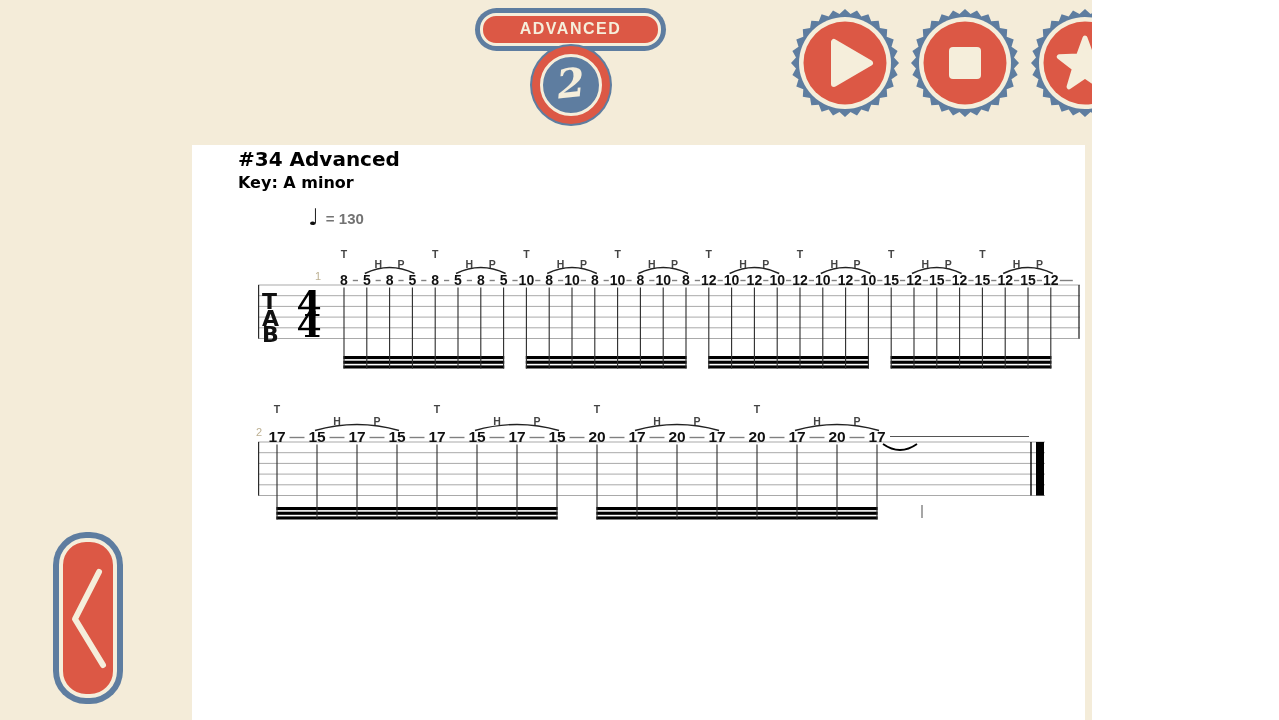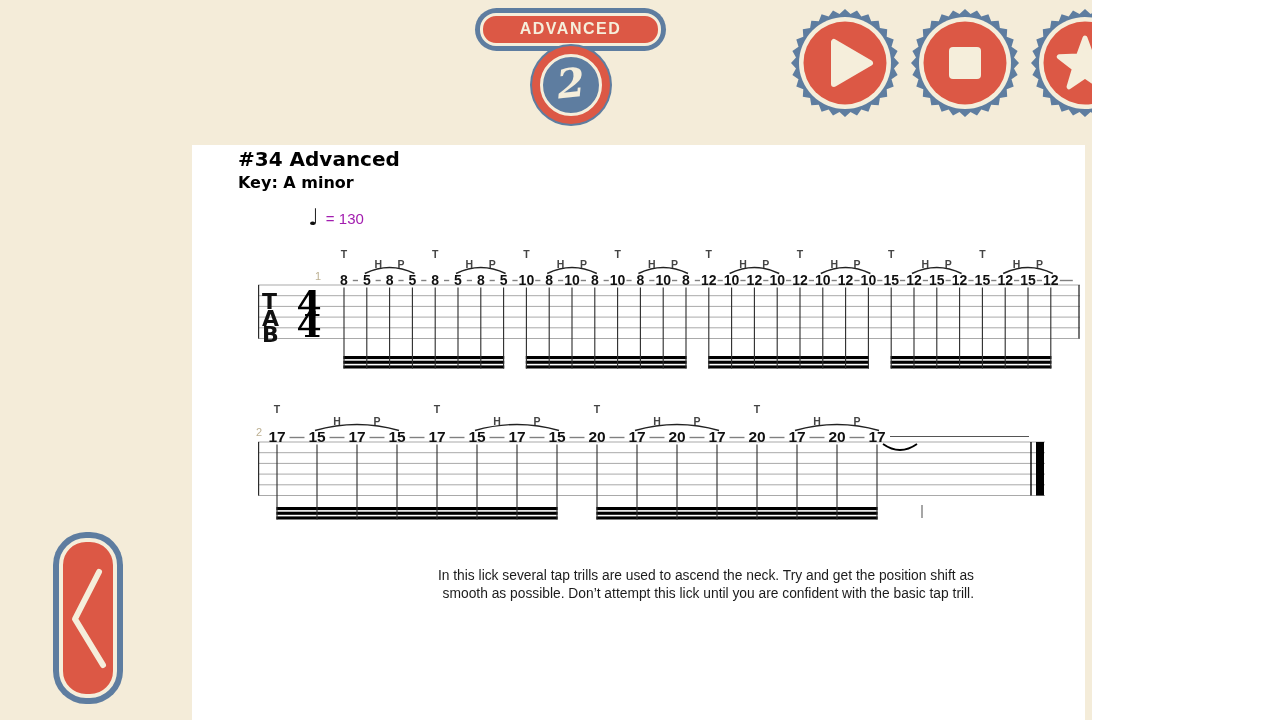--- a/index.html
+++ b/index.html
@@ -21,28 +21,28 @@
               display:flex;align-items:center;justify-content:center;}
   .badge-level{color:var(--cream);font-family:"DejaVu Serif",serif;font-style:italic;
               font-weight:bold;font-size:40px;transform:rotate(-6deg);margin-top:-5px;}
 
   
   .toolbar{position:absolute;left:790px;top:8px;width:470px;height:110px;display:flex;gap:10px;}
   .seal-btn{width:110px;height:110px;position:relative;cursor:pointer;}
   .seal-btn svg{display:block;}
 
   
-  .sheet{position:absolute;left:192px;top:145px;width:893px;height:575px;background:var(--panel);text-align:right;}
+  .sheet{position:absolute;left:192px;top:145px;width:893px;height:575px;background:var(--panel);}
   .sheet-title{position:absolute;left:46px;top:2px;font-size:20px;font-weight:bold;color:#000;
               font-family:"DejaVu Sans",sans-serif;}
   .sheet-key{position:absolute;left:46px;top:28px;font-size:16px;font-weight:bold;color:#000;
               font-family:"DejaVu Sans",sans-serif;}
   .tempo{position:absolute;left:116px;top:58px;height:26px;display:flex;align-items:flex-end;gap:7px;}
   .tempo-note{font-size:23px;line-height:24px;color:#111;font-family:"DejaVu Sans",sans-serif;}
-  .tempo-value{font-size:15px;line-height:20px;color:#a21caf;font-family:"Liberation Sans",sans-serif;}
+  .tempo-value{font-size:15px;line-height:20px;color:#737373;font-family:"Liberation Sans",sans-serif;font-weight:bold;}
   .tabline{position:absolute;left:63px;}
   #tabline1{top:88px;width:835px;height:145px;}
   #tabline2{top:245px;width:800px;height:140px;}
   .description{position:absolute;left:76px;top:422px;width:706px;font-size:13.8px;line-height:17.6px;
               color:#1c1c1c;font-family:"Liberation Sans",sans-serif;white-space:pre-line;}
 
   
   .nav-btn{position:absolute;background:var(--blue);border-radius:33px;cursor:pointer;}
   .nav-btn .inner{position:absolute;inset:6px;border:4px solid var(--cream);background:var(--red);
               border-radius:27px;}
@@ -344,22 +344,20 @@
         <text x="502" y="23" font-size="10.5" font-weight="bold" fill="#444444" text-anchor="middle" font-family="Liberation Sans, sans-serif">T</text>
         <path d="M 540 40.5 Q 582 28.5 624 40.5" stroke="#222" fill="none" stroke-width="1.4"></path>
         <text x="562" y="35" font-size="10.5" font-weight="bold" fill="#444444" text-anchor="middle" font-family="Liberation Sans, sans-serif">H</text>
         <text x="602" y="35" font-size="10.5" font-weight="bold" fill="#444444" text-anchor="middle" font-family="Liberation Sans, sans-serif">P</text>
         <path d="M 628 54 Q 645 66 662 54" stroke="#000" fill="none" stroke-width="1.8"></path>
         <line x1="635" y1="46.5" x2="774" y2="46.5" stroke="#555" stroke-width="1.1"></line>
         <line x1="667" y1="115" x2="667" y2="128" stroke="#888" stroke-width="1.5"></line>
         <line x1="776" y1="52" x2="776" y2="105.5" stroke="#000" stroke-width="1.4"></line>
         <rect x="781" y="52" width="8" height="53.5" fill="#000"></rect>
       </svg>
-    <div class="description">In this lick several tap trills are used to ascend the neck. Try and get the position shift as
-smooth as possible. Don’t attempt this lick until you are confident with the basic tap trill.</div>
   </div>
 
   <div class="nav-btn nav-prev" id="navPrev">
     <div class="inner"></div>
   <svg viewBox="0 0 70 172" width="70" height="172">
         <polyline points="46,40 22,87 50,133" fill="none" stroke="#f5eedb" stroke-width="6" stroke-linecap="round" stroke-linejoin="round"></polyline>
       </svg>
     </div>
   <div class="nav-btn nav-next" id="navNext">
     <div class="inner"></div>

